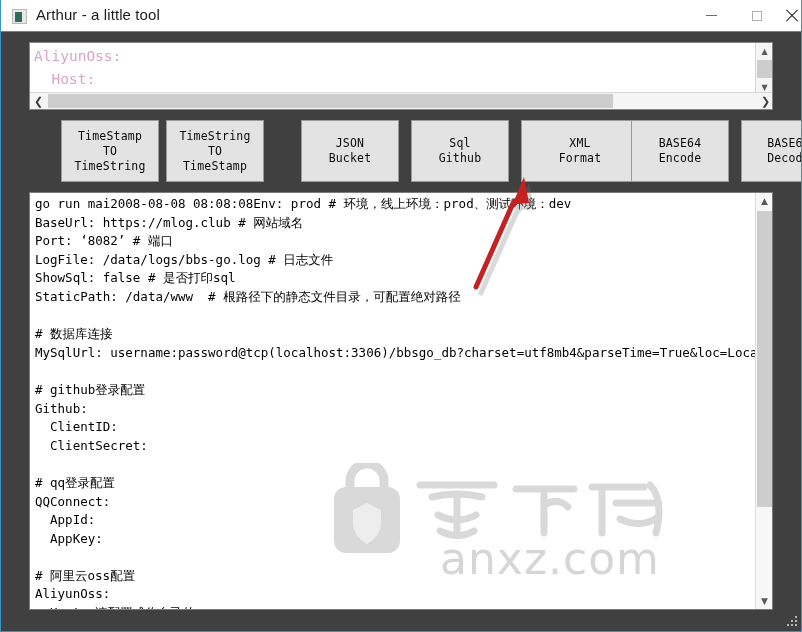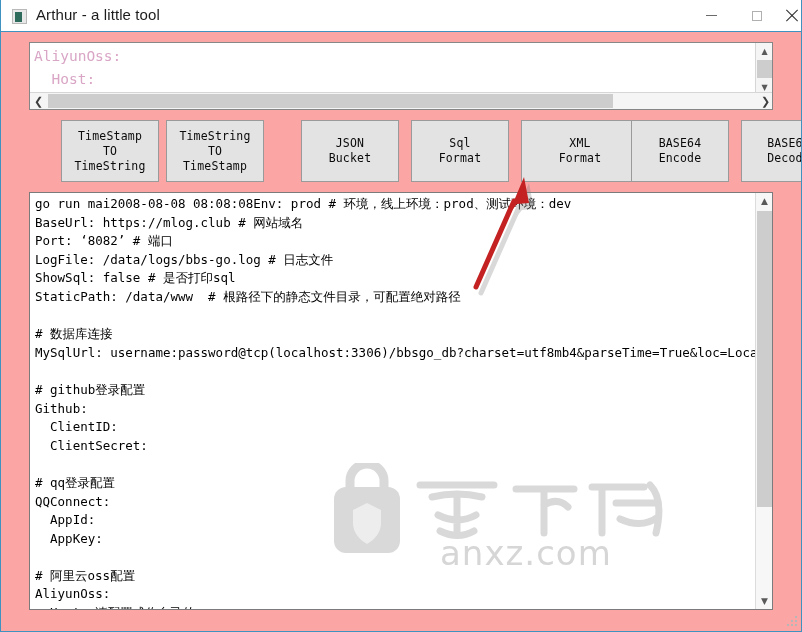--- a/index.html
+++ b/index.html
@@ -9,21 +9,21 @@
     overflow: hidden;
     background: #ffffff;
     font-family: "Liberation Sans", sans-serif;
   }
 
   
   #app-window {
     position: absolute;
     left: 0; top: 0;
     width: 802px; height: 632px;
-    background: #fca5a5;
+    background: #404040;
     border: 1px solid #3f91bf;
     border-top: none;
     overflow: hidden;
   }
 
   
   #titlebar {
     position: absolute;
     left: 0; top: 0;
     width: 802px; height: 32px;
@@ -235,21 +235,21 @@
     position: absolute;
     left: 290px; top: 270px;
     width: 395px; height: 115px;
     z-index: 2;
     pointer-events: none;
   }
   #watermark-text {
     position: absolute;
     left: 120px; top: 70px;
     font-family: "DejaVu Sans", sans-serif;
-    font-size: 34px;
+    font-size: 44px;
     color: #d6d6d6;
     letter-spacing: 1px;
   }
 
   
   #red-arrow {
     position: absolute;
     left: 455px; top: 165px;
     width: 120px; height: 135px;
     z-index: 20;
@@ -304,21 +304,21 @@
   <div id="button-row">
       <button class="tool-btn" style="left: 0px; width: 98px;">TimeStamp
 TO
 TimeString</button>
       <button class="tool-btn" style="left: 105px; width: 98px;">TimeString
 TO
 TimeStamp</button>
       <button class="tool-btn" style="left: 240px; width: 98px;">JSON
 Bucket</button>
       <button class="tool-btn" style="left: 350px; width: 98px;">Sql
-Format</button>
+Github</button>
       <button class="tool-btn" style="left: 460px; width: 118px;">XML
 Format</button>
       <button class="tool-btn" style="left: 570px; width: 98px;">BASE64
 Encode</button>
       <button class="tool-btn" style="left: 680px; width: 95px;">BASE64
 Decode</button>
     </div>
 
   <div id="output-area-wrap">
 

